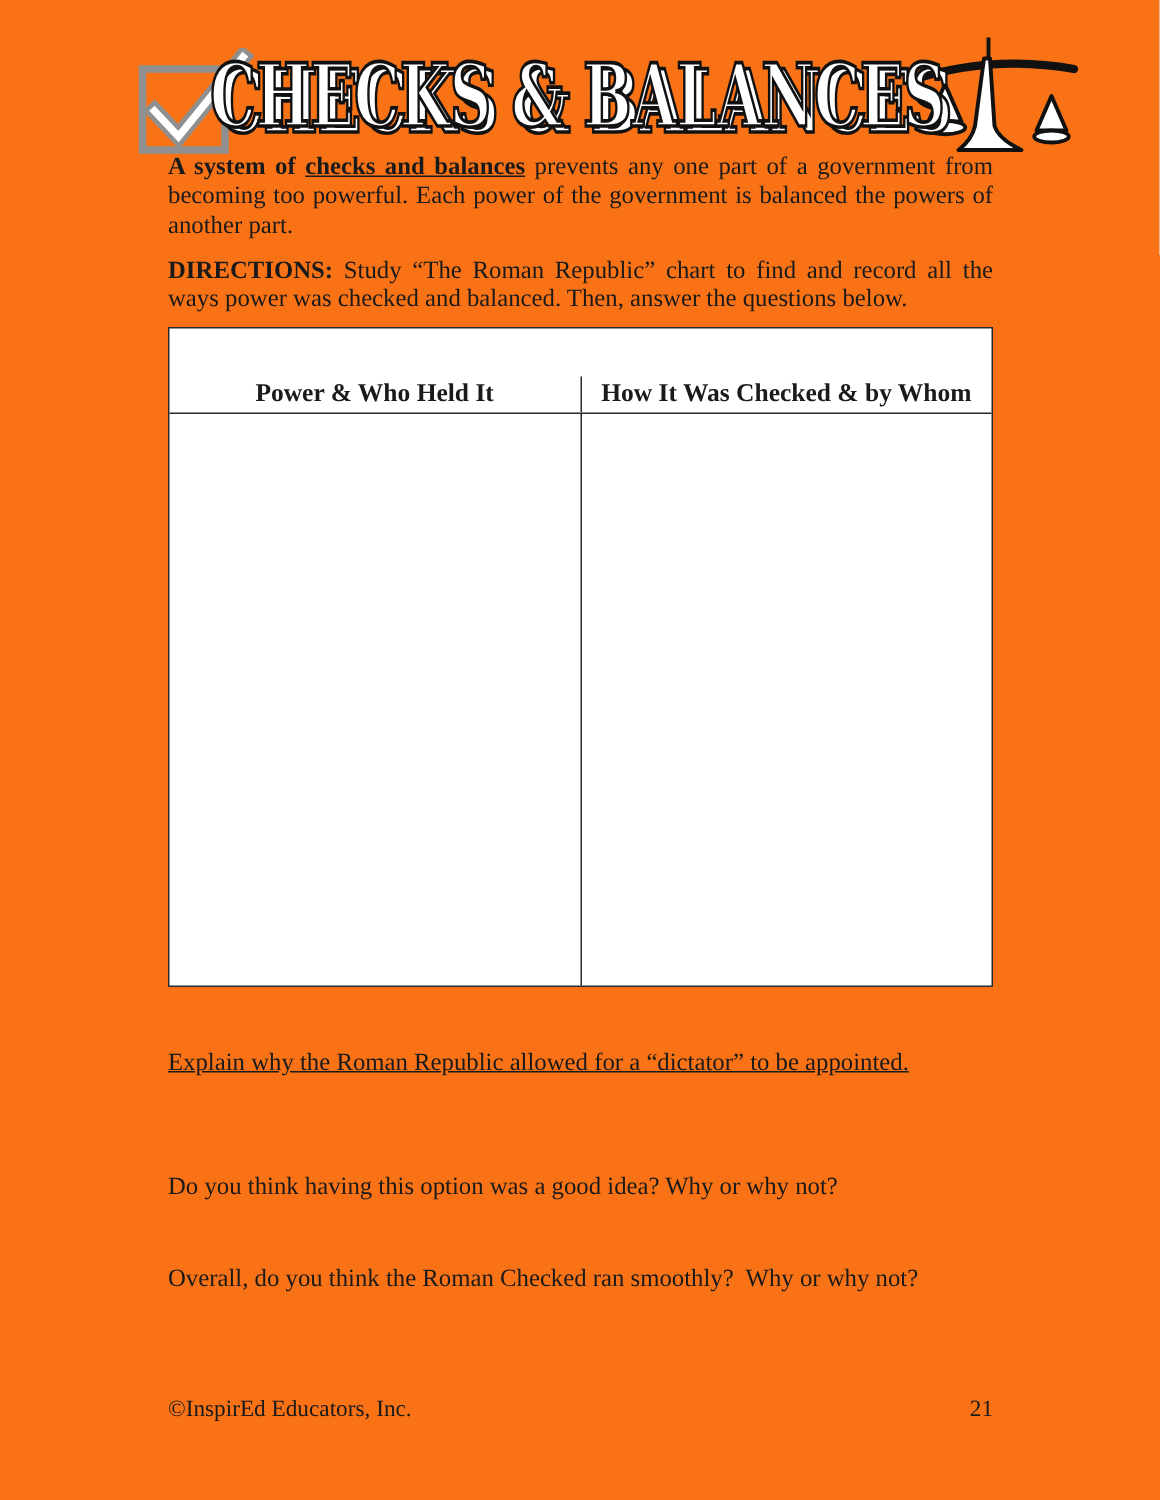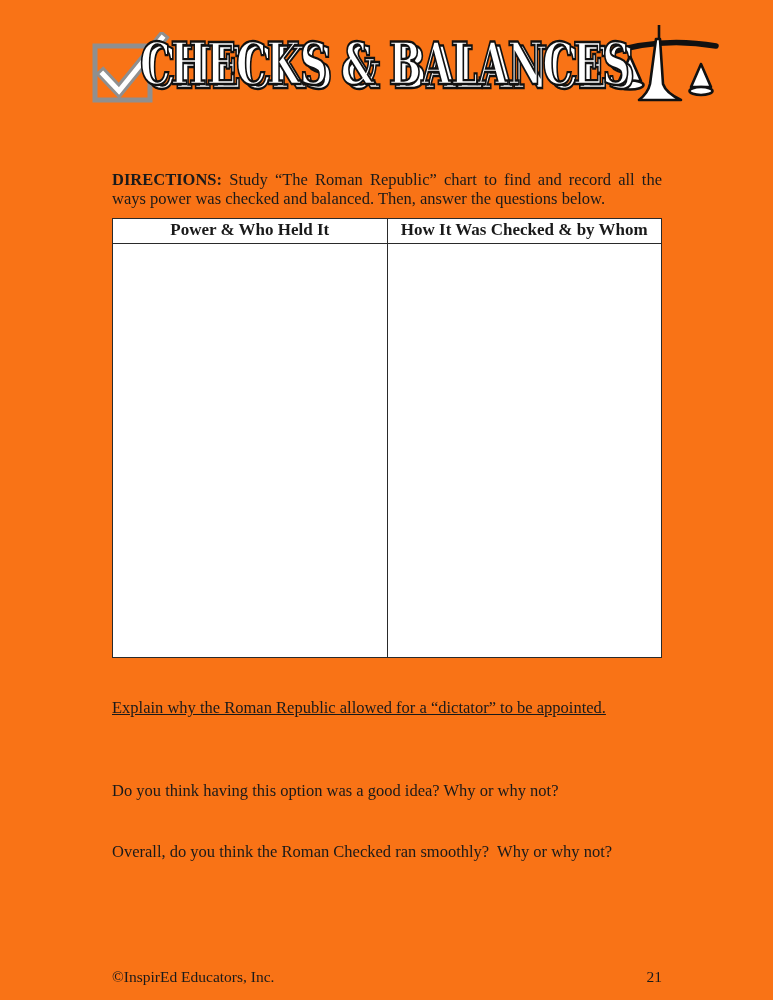--- a/index.html
+++ b/index.html
@@ -68,20 +68,21 @@
   .table-header-row {
     display: flex;
     border-bottom: 1.6px solid #2a2a2a;
   }
   .header-cell {
     flex: 1;
     text-align: center;
     font-weight: bold;
     font-size: 17px;
     padding: 1px 0 3px 0;
+    margin-top: 32px;
   }
   .header-cell.first { border-right: 1.6px solid #2a2a2a; }
   .table-body {
     flex: 1;
     display: flex;
   }
   .body-cell { flex: 1; }
   .body-cell.first { border-right: 1.6px solid #2a2a2a; }
 
   
@@ -98,21 +99,20 @@
 
   
   .footer {
     position: absolute;
     left: 112px;
     top: 931px;
     width: 550px;
     display: flex;
     justify-content: space-between;
     font-size: 15.5px;
-    margin-top: 37px;
   }
 </style>
 </head>
 <body>
 
 <div class="page">
 
   <div class="banner">
 
     <svg class="banner-checkbox" width="86" height="72" viewBox="0 0 86 72">
@@ -130,20 +130,21 @@
       <path d="M101,40 L91,63 L111,63 Z" fill="#ffffff" stroke="#111" stroke-width="2.6" stroke-linejoin="round"></path>
       <ellipse cx="101" cy="67" rx="11.5" ry="4" fill="#ffffff" stroke="#111" stroke-width="2.6"></ellipse>
     </svg>
 
     <svg class="banner-title" width="502" height="72" viewBox="0 0 502 72">
       <text x="7" y="60" font-family="DejaVu Serif, serif" font-weight="bold" font-size="58" fill="#ffffff" stroke="#111" stroke-width="2.4" textLength="490" lengthAdjust="spacingAndGlyphs">CHECKS &amp; BALANCES</text>
       <text x="2" y="56" font-family="DejaVu Serif, serif" font-weight="bold" font-size="58" fill="#ffffff" stroke="#111" stroke-width="2.4" textLength="490" lengthAdjust="spacingAndGlyphs">CHECKS &amp; BALANCES</text>
     </svg>
   </div>
 
+  <p class="para intro"><span class="bold">A system of </span><span class="bold-underline">checks and balances</span><span> prevents any one part of a government from becoming too powerful. Each power of the government is balanced the powers of another part.</span></p>
 
   <p class="para directions"><span class="bold">DIRECTIONS:</span><span> Study “The Roman Republic” chart to find and record all the ways power was checked and balanced. Then, answer the questions below.</span></p>
 
   <div class="worksheet-table">
     <div class="table-header-row">
       <div class="header-cell first">Power &amp; Who Held It</div>
       <div class="header-cell">How It Was Checked &amp; by Whom</div>
     </div>
     <div class="table-body">
       <div class="body-cell first"></div>

